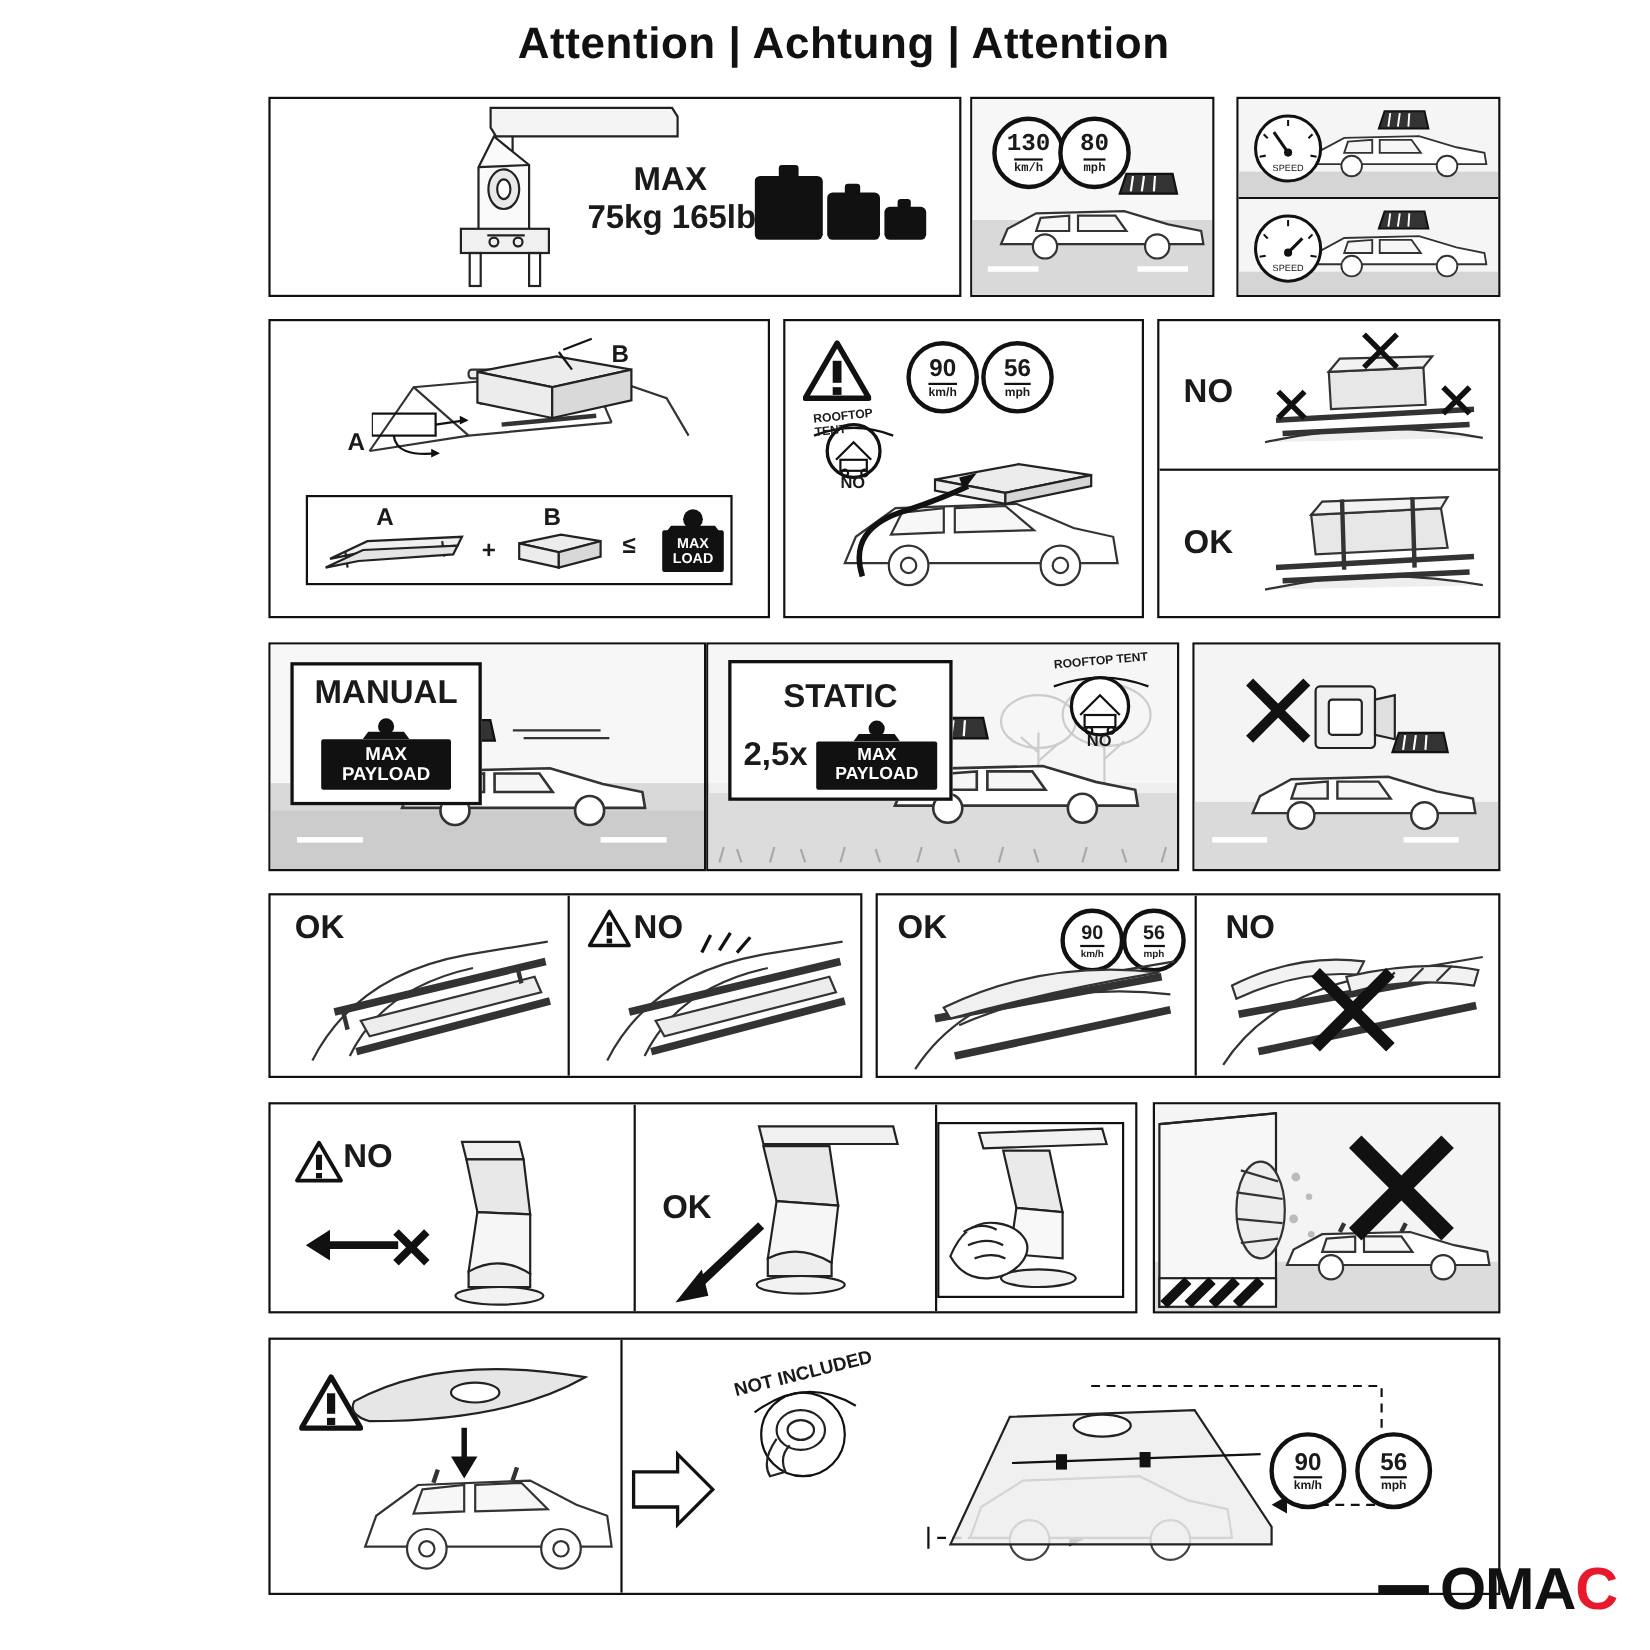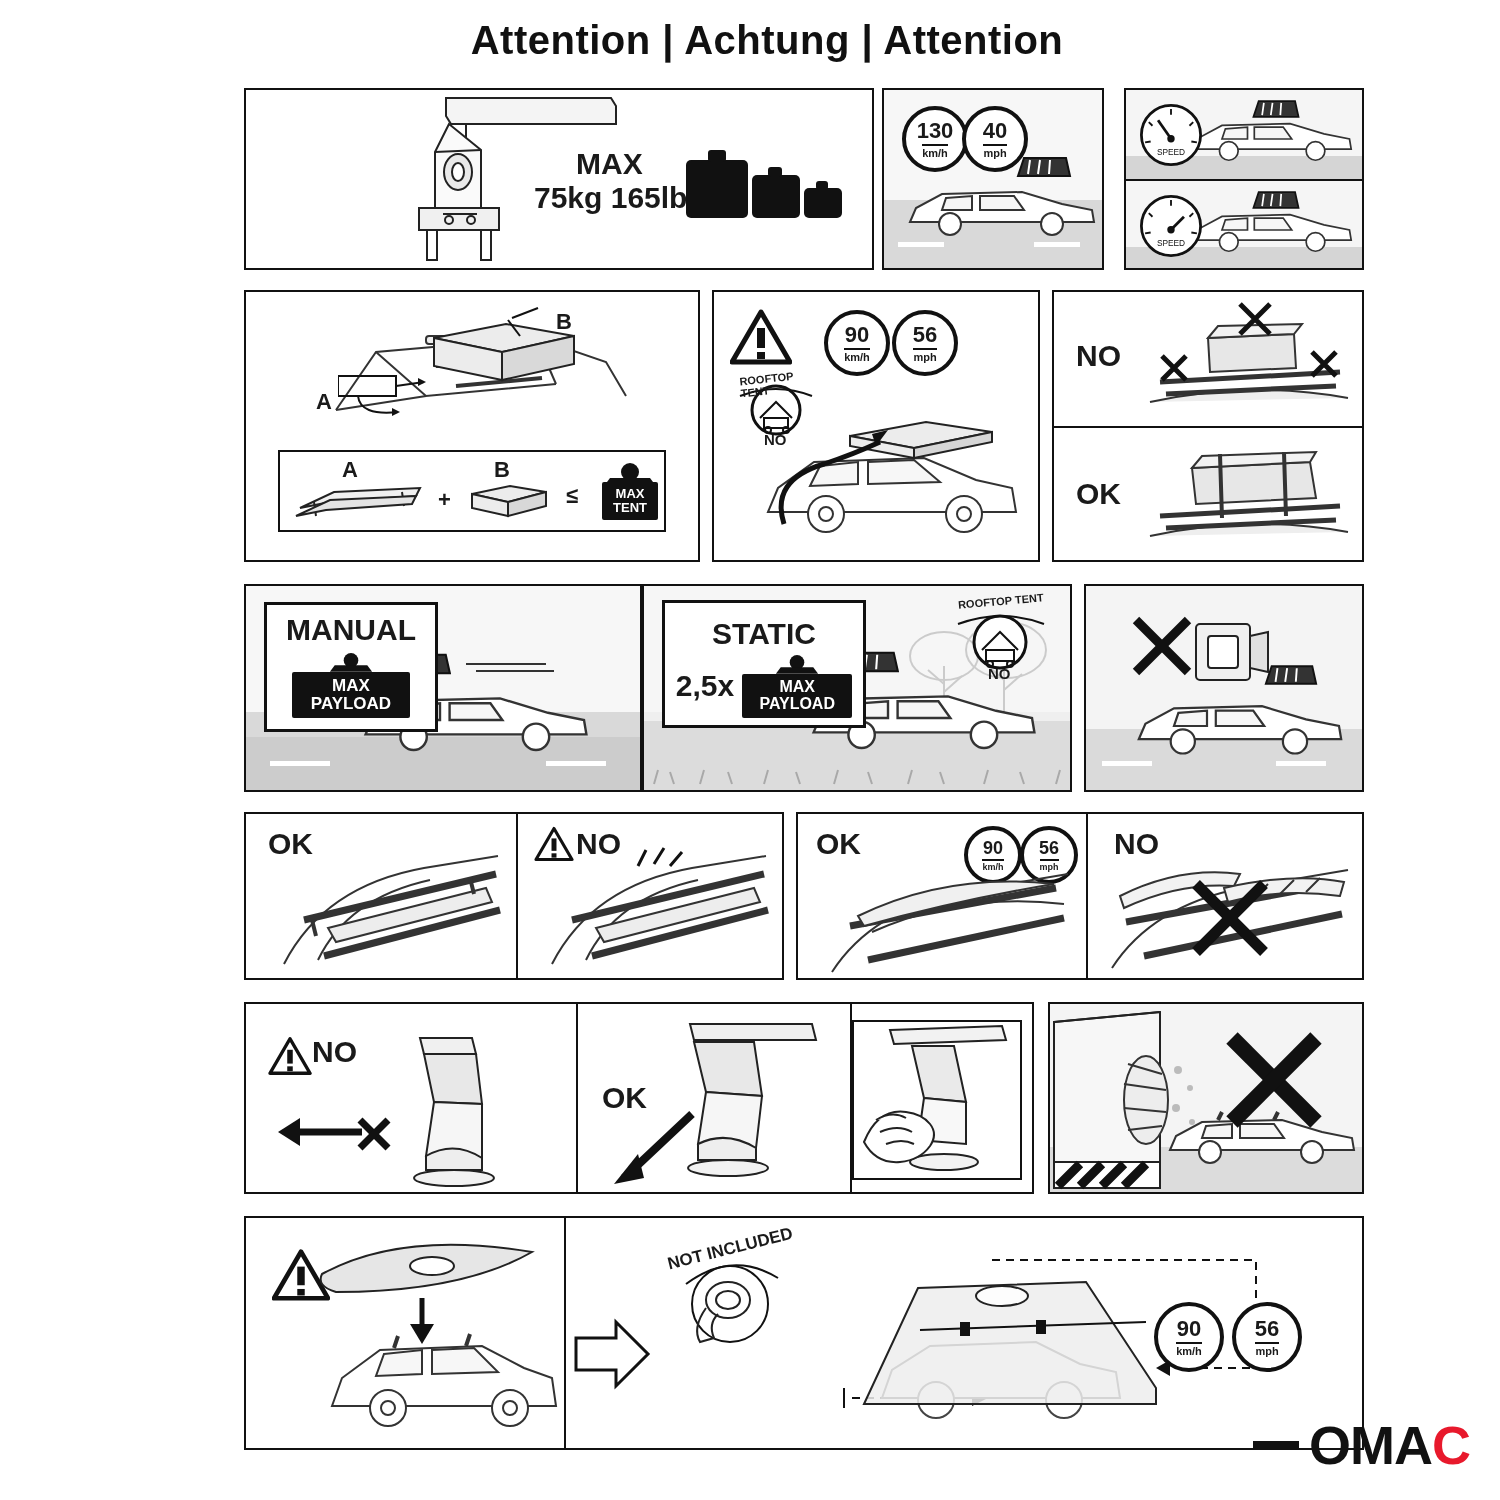--- a/index.html
+++ b/index.html
@@ -120,21 +120,21 @@
           <rect x="22" y="8" width="18" height="12" rx="3"></rect>
           <rect x="66" y="33" width="48" height="43" rx="5"></rect>
           <rect x="82" y="25" width="14" height="10" rx="3"></rect>
           <rect x="118" y="46" width="38" height="30" rx="5"></rect>
           <rect x="130" y="39" width="12" height="9" rx="3"></rect>
         </g>
       </svg>
     </div>
   </div>
 
-  <div class="panel" style="left:848px;top:88px;width:222px;height:182px;">
+  <div class="panel" style="left:848px;top:88px;width:222px;height:182px;font-family:Liberation Mono, monospace;">
     <div class="scene-bg"></div>
     <div class="sky"></div>
     <div class="ground"></div>
     <div class="roadline" style="left:14px;width:46px;"></div>
     <div class="roadline" style="left:150px;width:46px;"></div>
 
     <svg width="200" height="80" viewBox="0 0 200 80" style="position:absolute;left:18px;top:80px;">
       <g fill="#fff" stroke="#333" stroke-width="2">
         <path d="M8 52 L14 38 L40 24 L120 22 L160 34 L190 40 L192 52 Z"></path>
         <path d="M44 28 L70 26 L70 40 L40 40 Z" fill="#f6f6f6"></path>
@@ -147,21 +147,21 @@
     <svg width="60" height="30" viewBox="0 0 60 30" style="position:absolute;left:130px;top:62px;">
       <path d="M4 24 L10 6 L52 6 L56 24 Z" fill="#333" stroke="#111" stroke-width="2"></path>
       <path d="M16 8 L14 22 M26 8 L24 22 M36 8 L35 22" stroke="#fff" stroke-width="2"></path>
     </svg>
 
     <div class="badge" style="left:18px;top:16px;width:58px;height:58px;">
       <span class="v">130</span>
       <span class="u">km/h</span>
     </div>
     <div class="badge" style="left:78px;top:16px;width:58px;height:58px;">
-      <span class="v">40</span>
+      <span class="v">80</span>
       <span class="u">mph</span>
     </div>
   </div>
 
   <div class="panel" style="left:1090px;top:88px;width:240px;height:182px;">
     <div class="divider" style="left:0;top:89px;width:100%;height:2px;"></div>
 
     <div class="sub" style="left:0;top:0;width:100%;height:89px;">
       <div class="scene-bg" style="background:#f5f5f5;"></div>
       <div class="ground" style="height:26%;background:#d5d5d5;"></div>
@@ -278,21 +278,21 @@
       <div class="lbl med" style="left:214px;top:6px;">B</div>
       <div class="lbl med" style="left:286px;top:32px;">≤</div>
 
       <div class="sub" style="left:318px;top:10px;width:64px;height:62px;">
         <svg width="64" height="24" viewBox="0 0 64 24" style="position:absolute;left:0;top:0;">
           <circle cx="32" cy="10" r="9" fill="#111"></circle>
           <path d="M6 24 L58 24 L52 16 L12 16 Z" fill="#111"></path>
         </svg>
         <div class="blackbox" style="left:4px;top:20px;width:56px;height:38px;flex-direction:column;font-size:13px;">
           <span>MAX</span>
-          <span>TENT</span>
+          <span>LOAD</span>
         </div>
       </div>
     </div>
   </div>
 
   <div class="panel" style="left:678px;top:290px;width:328px;height:272px;">
 
     <div class="tri" style="left:16px;top:16px;">
       <svg width="62" height="58" viewBox="0 0 62 58">
         <path d="M31 4 L60 54 L2 54 Z" fill="#fff" stroke="#111" stroke-width="5" stroke-linejoin="round"></path>

